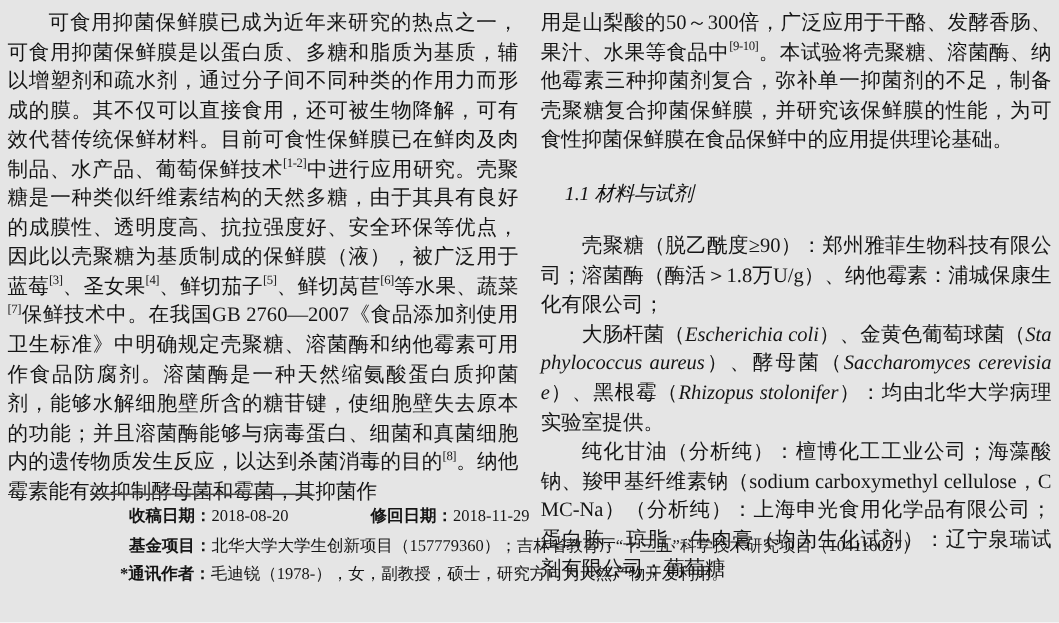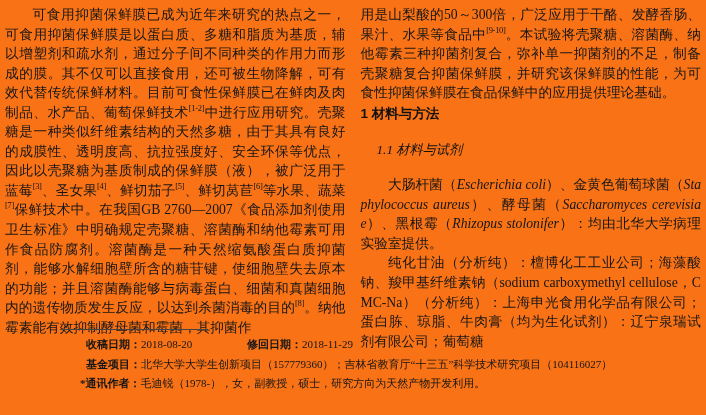--- a/index.html
+++ b/index.html
@@ -7,21 +7,21 @@
     padding: 0;
     width: 706px;
     height: 415px;
     background: #ffffff;
     overflow: hidden;
   }
   .page {
     position: relative;
     width: 706px;
     height: 415px;
-    background: #f97316;
+    background: #e5e5e5;
     color: #151515;
     font-family: "Liberation Serif", "DejaVu Serif", serif;
   }
   .columns {
     display: flex;
     gap: 15px;
     padding: 5px 5px 0 5px;
   }
   .col {
     width: 341px;
@@ -87,22 +87,22 @@
 
 <div class="page">
   <div class="columns">
 
     <div class="col">
       <p class="para indent"><span>可食用抑菌保鲜膜已成为近年来研究的热点之一，可食用抑菌保鲜膜是以蛋白质、多糖和脂质为基质，辅以增塑剂和疏水剂，通过分子间不同种类的作用力而形成的膜。其不仅可以直接食用，还可被生物降解，可有效代替传统保鲜材料。目前可食性保鲜膜已在鲜肉及肉制品、水产品、葡萄保鲜技术</span><sup>[1-2]</sup><span>中进行应用研究。壳聚糖是一种类似纤维素结构的天然多糖，由于其具有良好的成膜性、透明度高、抗拉强度好、安全环保等优点，因此以壳聚糖为基质制成的保鲜膜（液），被广泛用于蓝莓</span><sup>[3]</sup><span>、圣女果</span><sup>[4]</sup><span>、鲜切茄子</span><sup>[5]</sup><span>、鲜切莴苣</span><sup>[6]</sup><span>等水果、蔬菜</span><sup>[7]</sup><span>保鲜技术中。在我国GB 2760—2007《食品添加剂使用卫生标准》中明确规定壳聚糖、溶菌酶和纳他霉素可用作食品防腐剂。溶菌酶是一种天然缩氨酸蛋白质抑菌剂，能够水解细胞壁所含的糖苷键，使细胞壁失去原本的功能；并且溶菌酶能够与病毒蛋白、细菌和真菌细胞内的遗传物质发生反应，以达到杀菌消毒的目的</span><sup>[8]</sup><span>。纳他霉素能有效抑制酵母菌和霉菌，其抑菌作</span></p>
     </div>
 
     <div class="col">
       <p class="para"><span>用是山梨酸的50～300倍，广泛应用于干酪、发酵香肠、果汁、水果等食品中</span><sup>[9-10]</sup><span>。本试验将壳聚糖、溶菌酶、纳他霉素三种抑菌剂复合，弥补单一抑菌剂的不足，制备壳聚糖复合抑菌保鲜膜，并研究该保鲜膜的性能，为可食性抑菌保鲜膜在食品保鲜中的应用提供理论基础。</span></p>
-      <h2 class="sec-heading">1 材料与方法</h2>
       <h3 class="subsec-heading">1.1 材料与试剂</h3>
+      <p class="para indent"><span>壳聚糖（脱乙酰度≥90）：郑州雅菲生物科技有限公司；溶菌酶（酶活＞1.8万U/g）、纳他霉素：浦城保康生化有限公司；</span></p>
       <p class="para indent"><span>大肠杆菌（</span><i>Escherichia coli</i><span>）、金黄色葡萄球菌（</span><i>Staphylococcus aureus</i><span>）、酵母菌（</span><i>Saccharomyces cerevisiae</i><span>）、黑根霉（</span><i>Rhizopus stolonifer</i><span>）：均由北华大学病理实验室提供。</span></p>
       <p class="para indent"><span>纯化甘油（分析纯）：檀博化工工业公司；海藻酸钠、羧甲基纤维素钠（sodium carboxymethyl cellulose，CMC-Na）（分析纯）：上海申光食用化学品有限公司；蛋白胨、琼脂、牛肉膏（均为生化试剂）：辽宁泉瑞试剂有限公司；葡萄糖</span></p>
     </div>
 
   </div>
 
   <div class="footnote">
     <div class="footnote-rule"></div>
 
     <div class="fn-line">

